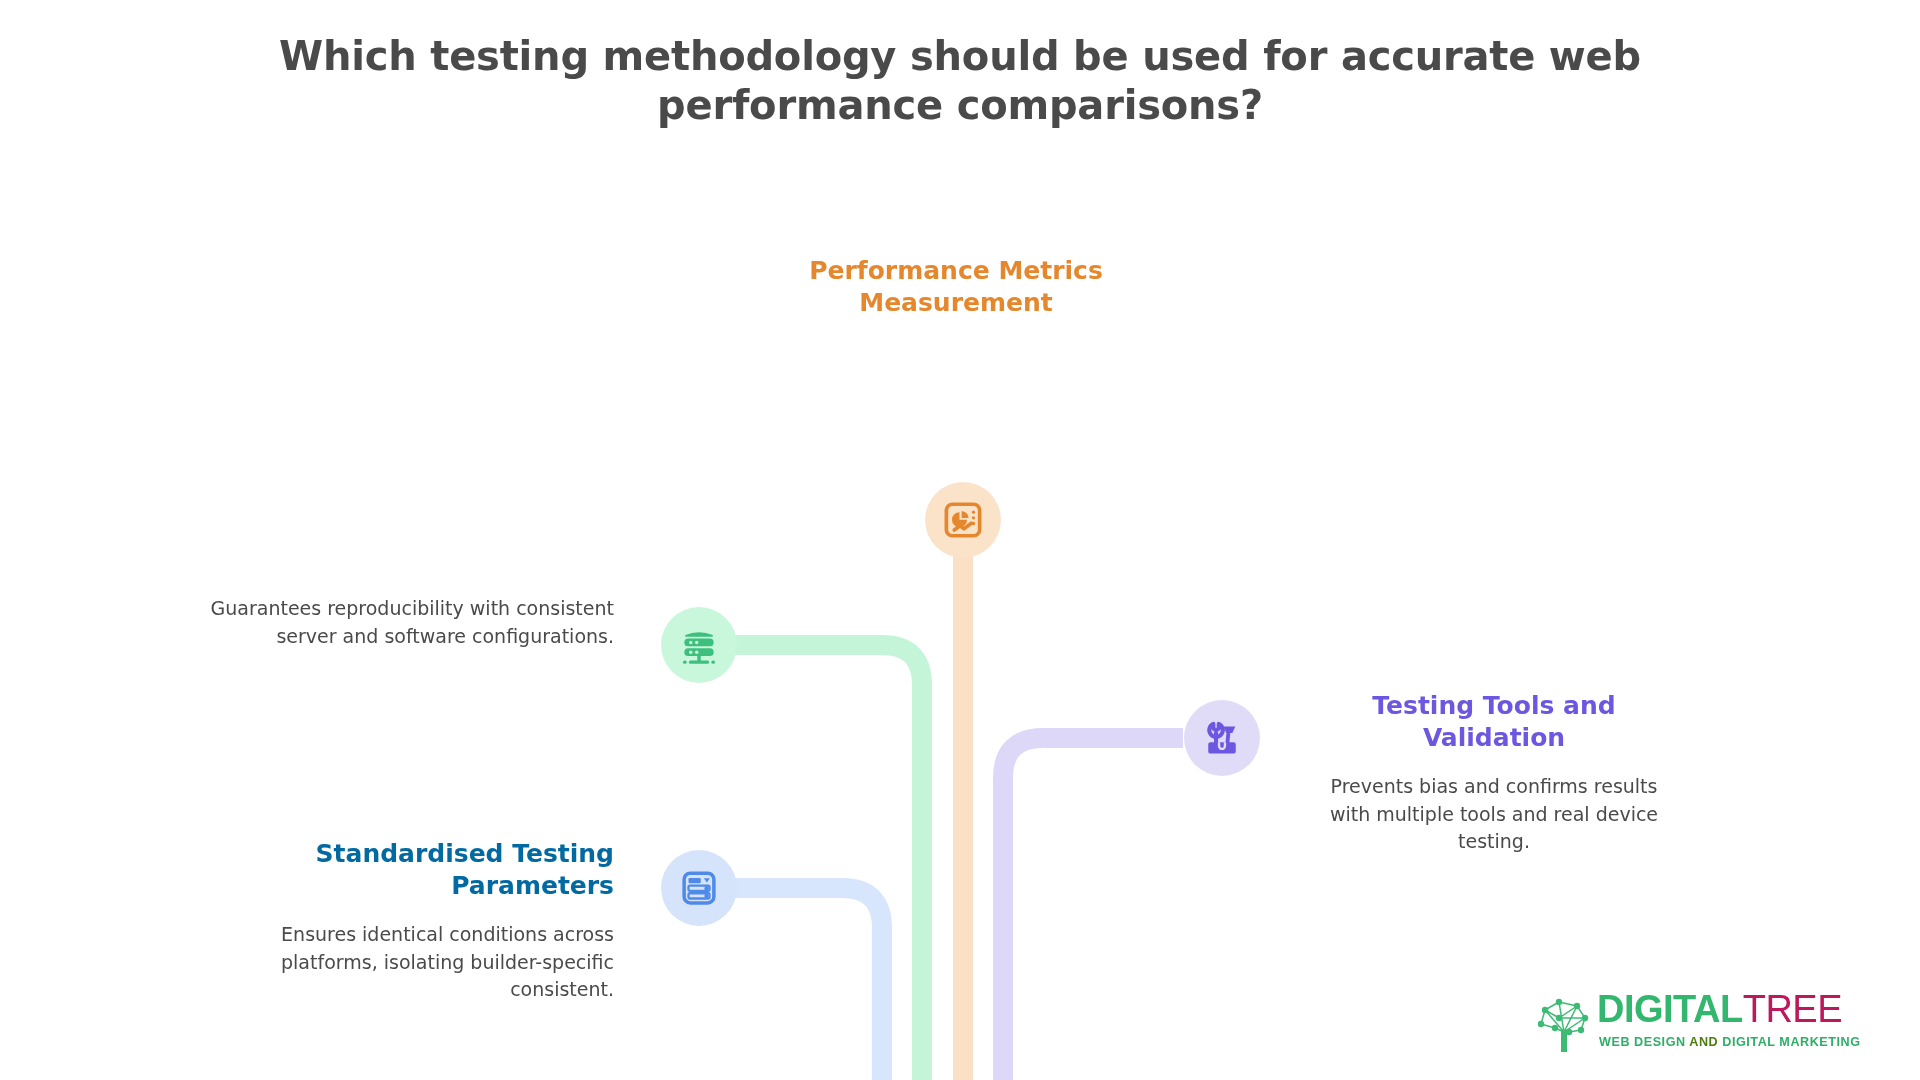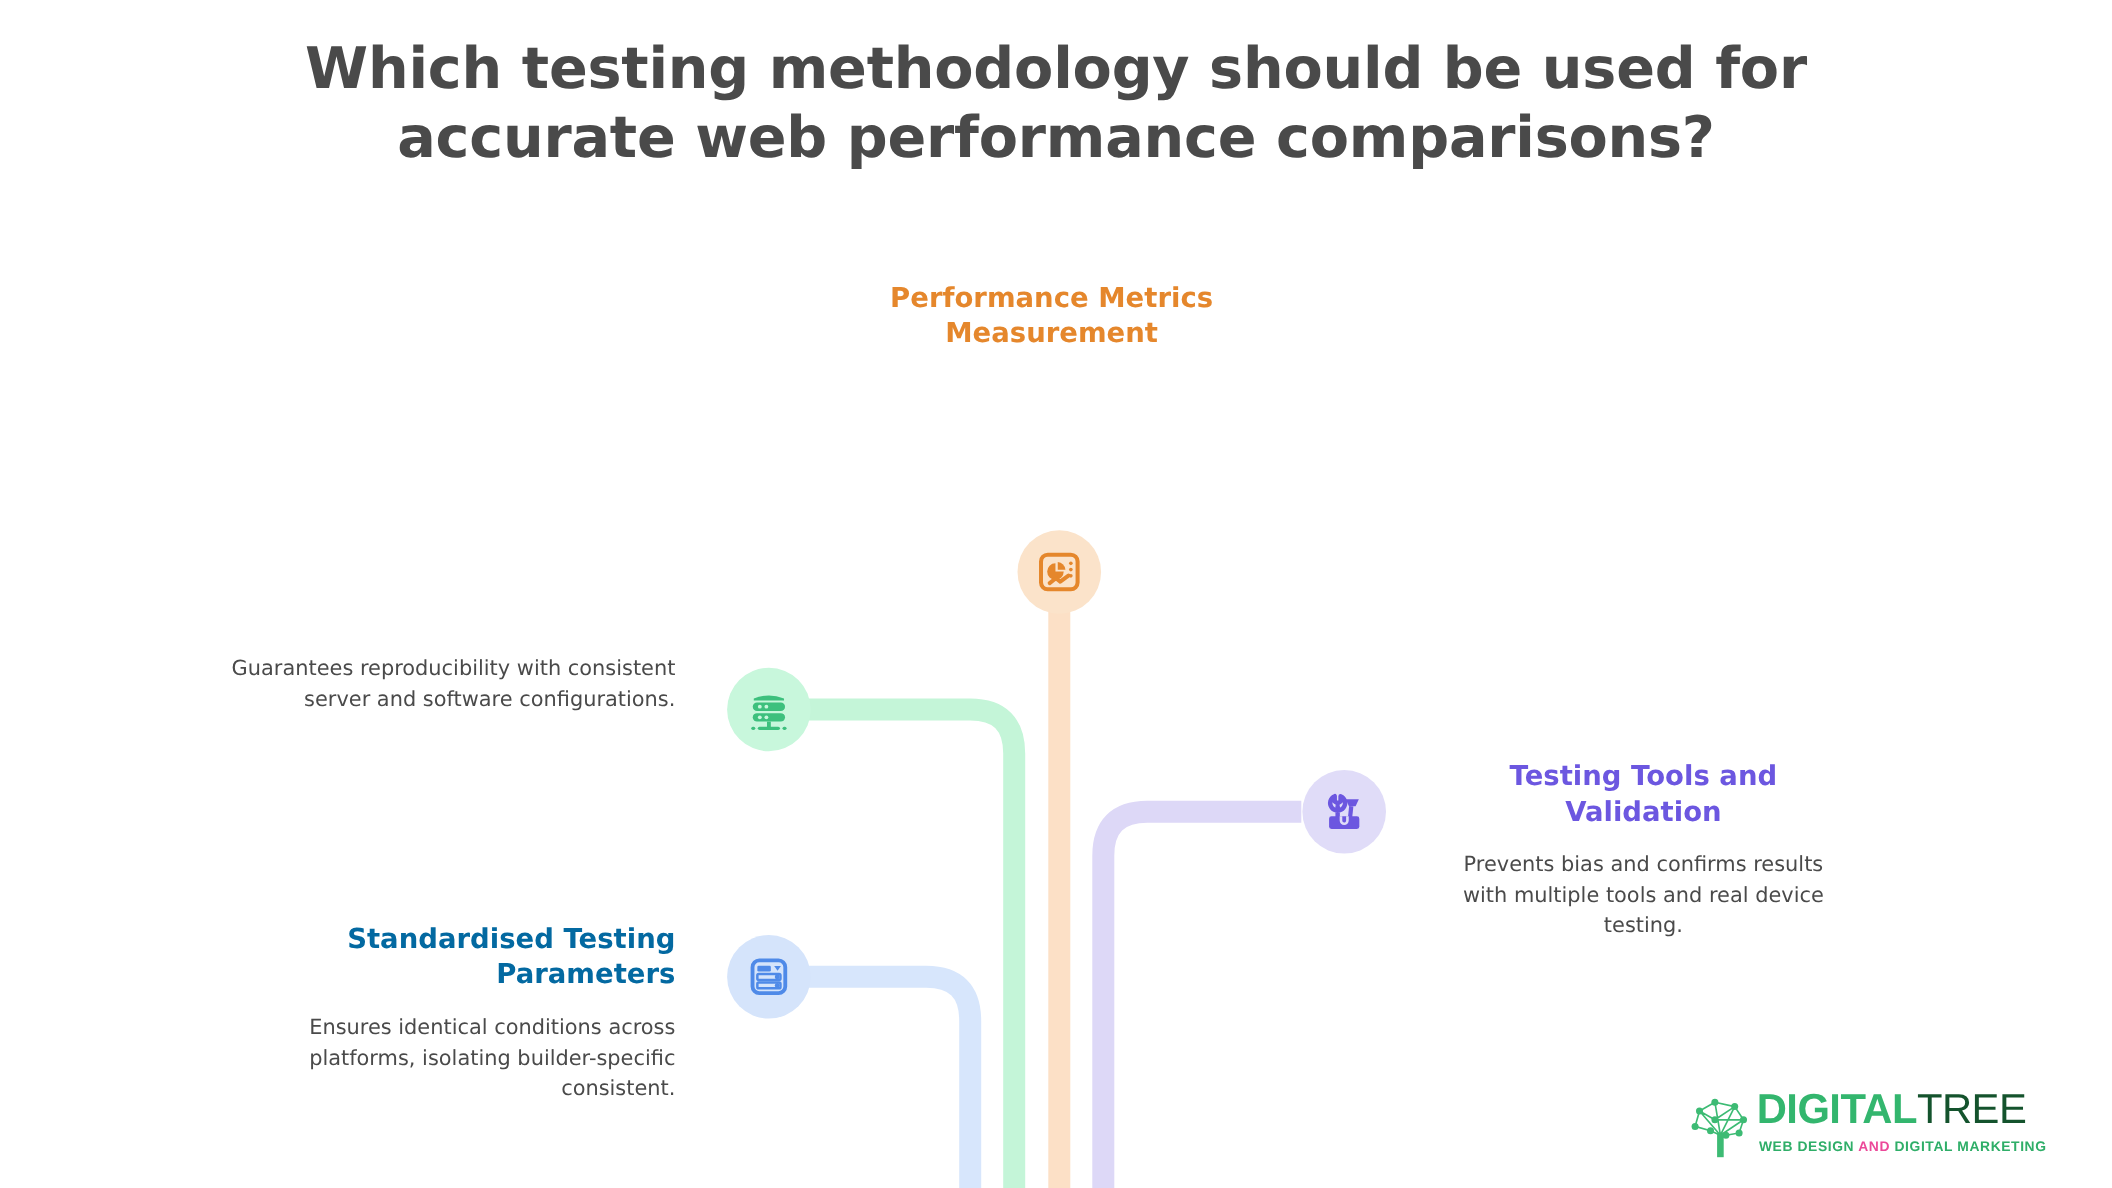--- a/index.html
+++ b/index.html
@@ -9,21 +9,21 @@
     font-family:"DejaVu Sans", sans-serif;
     overflow:hidden;
   }
   #stage { position:relative; width:1920px; height:1080px; background:#fff; }
 
   
   .title {
     position:absolute; left:200px; top:32px; width:1520px;
     text-align:center;
     font-family:"DejaVu Sans", sans-serif;
-    font-size:52px; font-weight:700; line-height:1.22;
+    font-size:40px; font-weight:700; line-height:1.22;
     color:#4a4a4a; letter-spacing:-0.2px;
   }
 
   
   #wires { position:absolute; left:0; top:0; width:1920px; height:1080px; }
 
   
   .bubble {
     position:absolute; width:76px; height:76px; border-radius:50%;
     display:flex; align-items:center; justify-content:center;
@@ -47,29 +47,29 @@
 
   
   #logo { position:absolute; left:1533px; top:988px; width:300px; height:74px; }
   .logo-word {
     position:absolute; left:64px; top:2px;
     font-family:"Liberation Sans", sans-serif;
     font-size:38px; line-height:1; letter-spacing:-0.5px;
     white-space:nowrap;
   }
   .logo-word .b { font-weight:700; color:#33b66e; }
-  .logo-word .t { font-weight:400; color:#14532d; }
+  .logo-word .t { font-weight:400; color:#be185d; }
   .logo-tag {
     position:absolute; left:66px; top:47px;
     font-family:"Liberation Sans", sans-serif;
     font-size:12.6px; font-weight:700; letter-spacing:0.55px;
     white-space:nowrap;
   }
   .logo-tag .d1 { color:#2fae68; }
-  .logo-tag .d2 { color:#ec4899;margin-top:38px; }
+  .logo-tag .d2 { color:#4d7c0f;margin-top:38px; }
   .logo-tag .d3 { color:#2fae68; }
 </style>
 </head>
 <body>
 
 <div id="stage">
 
   <div class="title">Which testing methodology should be used for accurate web performance comparisons?</div>
 
   <svg id="wires" viewBox="0 0 1920 1080" xmlns="http://www.w3.org/2000/svg">

